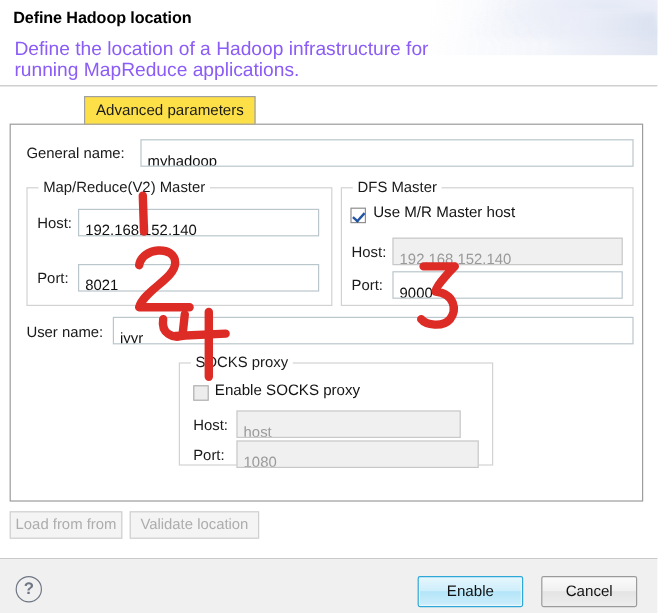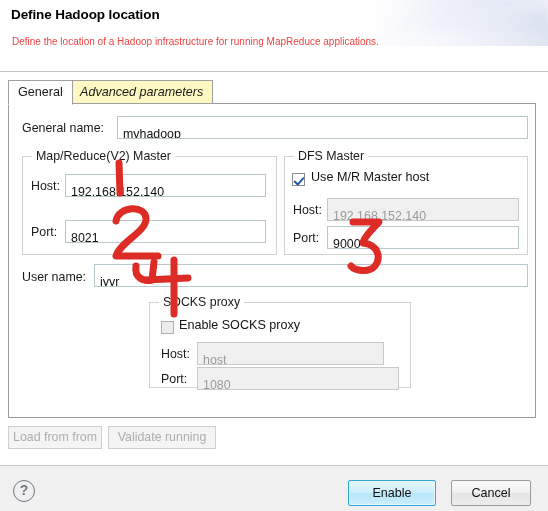--- a/index.html
+++ b/index.html
@@ -50,23 +50,23 @@
     left: 11px; top: 7px;
     font-size: 13.5px;
     font-weight: bold;
     letter-spacing: -0.1px;
     color: #000;
   }
   #wizard-desc {
     position: absolute;
     left: 12px; top: 33px;
     width: 400px;
-    font-size: 10px;
+    font-size: 16px;
     line-height: 17px;
-    color: #ef4444;
+    color: #8b5cf6;
   }
 
   
   #tab-strip {
     position: absolute;
     left: 8px; top: 80px;
     width: 528px;
     height: 24px;
   }
   .tab {
@@ -83,24 +83,23 @@
   }
   .tab.active {
     left: 0;
     background: #ffffff;
     border-bottom-color: #ffffff;
     z-index: 3;
     height: 25px;
   }
   .tab.inactive {
     left: 62px;
-    background: #fef9c3;
+    background: #fde047;
     border-bottom-color: #a0a0a0;
     z-index: 2;
-    font-style: italic;
   }
 
   
   #tab-panel {
     position: absolute;
     left: 8px; top: 103px;
     width: 528px;
     height: 315px;
     background: #ffffff;
     border: 1px solid #9c9c9c;
@@ -258,21 +257,20 @@
 </head>
 <body>
 
 <div id="wizard-header">
   <div id="header-banner"></div>
   <div id="wizard-title">Define Hadoop location</div>
   <div id="wizard-desc">Define the location of a Hadoop infrastructure for running MapReduce applications.</div>
 </div>
 
 <div id="tab-strip">
-  <div class="tab active">General</div>
   <div class="tab inactive">Advanced parameters</div>
 </div>
 
 <div id="tab-panel">
 
   <div class="fld-label" style="left:13px; top:17px;">General name:</div>
   <input class="txt" style="left: 108px; top: 12px; width: 411px;" value="myhadoop">
 
   <div class="groupbox" style="left:13px; top:52px; width:255px; height:99px;">
     <div class="group-title">Map/Reduce(V2) Master</div>
@@ -300,21 +298,21 @@
   </div>
   <div class="cbx off" style="left:152px; top:217px;"></div>
   <div class="cbx-label" style="left:170px; top:214px;">Enable SOCKS proxy</div>
   <div class="fld-label" style="left:152px; top:243px;">Host:</div>
   <input class="txt disabled" style="left: 188px; top: 238px; width: 187px;" disabled="" value="host">
   <div class="fld-label" style="left:152px; top:268px;">Port:</div>
   <input class="txt disabled" style="left: 188px; top: 263px; width: 202px; text-decoration: underline;" disabled="" value="1080">
 </div>
 
 <div class="flatbtn" style="left:8px; top:426px; width:94px;">Load from from</div>
-<div class="flatbtn" style="left:108px; top:426px; width:108px;">Validate running</div>
+<div class="flatbtn" style="left:108px; top:426px; width:108px;">Validate location</div>
 
 <div id="footer-sep"></div>
 <div id="footer"></div>
 <div id="help-icon">?</div>
 <div class="dlgbtn" id="btn-finish">Enable</div>
 <div class="dlgbtn" id="btn-cancel">Cancel</div>
 
 <div class="annot" style="left:108px; top:160px;">
   <svg width="30" height="40" viewBox="0 0 30 40">
     <path d="M11 3 L12 33" stroke="#dd2b26" stroke-width="7" stroke-linecap="round" fill="none"></path>

